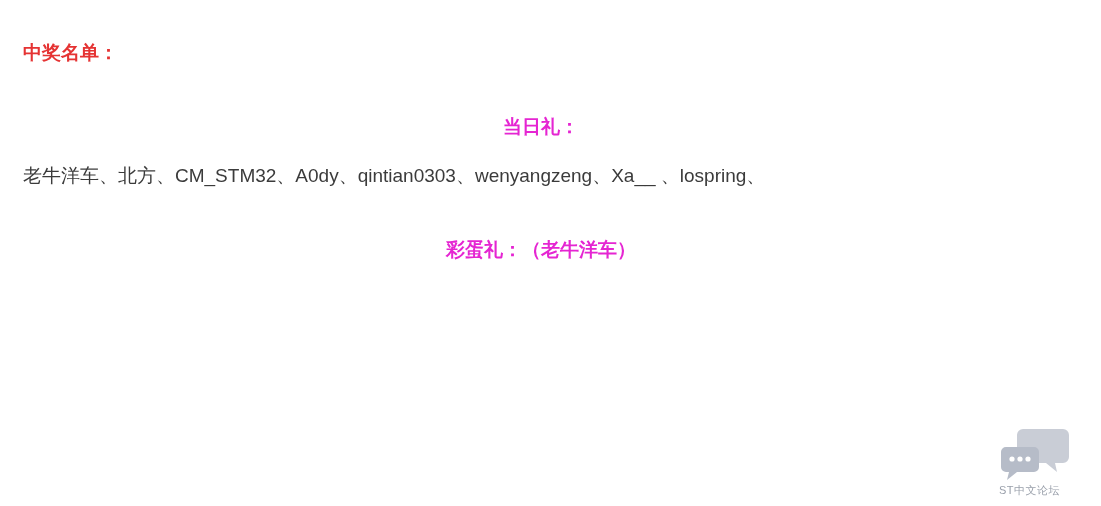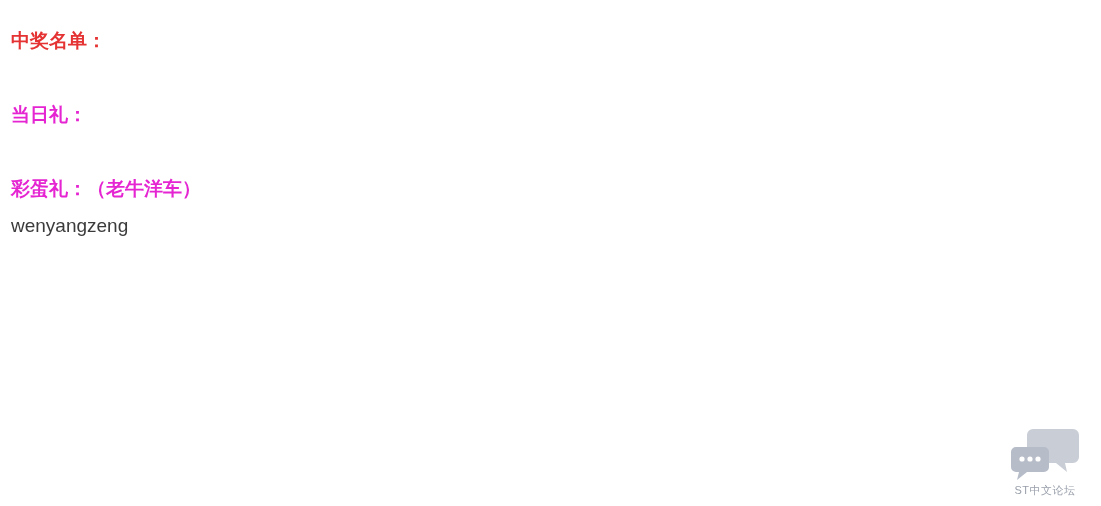--- a/index.html
+++ b/index.html
@@ -14,42 +14,41 @@
     overflow: hidden;
     font-family: "Liberation Sans", "DejaVu Sans", sans-serif;
   }
   .doc {
     position: absolute;
     top: 22px;
     left: 11px;
     right: 30px;
   }
   .doc p {
-    margin: 0;
+    margin: 12px;
     font-size: 19px;
     line-height: 37px;
     color: #3b3b3b;
     white-space: nowrap;
   }
   .heading {
     font-weight: bold;
   }
   .heading.red    { color: #e53333; }
-  .heading.magenta{ color: #e525d2; }
+  .heading.magenta{ color: #e525d2; text-align: center; }
   .section {
     margin-top: 37px;
   }
   .watermark {
     position: absolute;
     right: 10px;
     bottom: 8px;
     width: 92px;
     display: flex;
     flex-direction: column;
-    align-items: center;
     user-select: none;
   }
   .watermark .bubbles {
     width: 72px;
     height: 54px;
   }
   .watermark .wm-label {
     margin-top: 2px;
     font-size: 11px;
     color: #9aa0ab;
@@ -59,28 +58,28 @@
 </style>
 </head>
 <body>
 
 <div class="doc">
 
   <p class="heading red">中奖名单：</p>
 
   <div class="section">
     <p class="heading magenta">当日礼：</p>
+    <p>老牛洋车、北方、CM_STM32、A0dy、qintian0303、wenyangzeng、Xa__ 、lospring、</p>
   </div>
 
   <div class="section">
   </div>
 
   <div class="section">
     <p class="heading magenta">彩蛋礼：（老牛洋车）</p>
-    <p>wenyangzeng</p>
   </div>
 
 </div>
 
 <div class="watermark">
   <svg class="bubbles" viewBox="0 0 72 54" aria-hidden="true">
 
     <path fill="#c9cdd6" d="M24 2 h40 a6 6 0 0 1 6 6 v22 a6 6 0 0 1 -6 6 h-8 l2 9 -11 -9 h-23 a6 6 0 0 1 -6 -6 v-22 a6 6 0 0 1 6 -6 z"></path>
 
     <path fill="#b6bcc8" d="M7 20 h28 a5 5 0 0 1 5 5 v15 a5 5 0 0 1 -5 5 h-17 l-10 8 2 -8 h-3 a5 5 0 0 1 -5 -5 v-15 a5 5 0 0 1 5 -5 z"></path>

